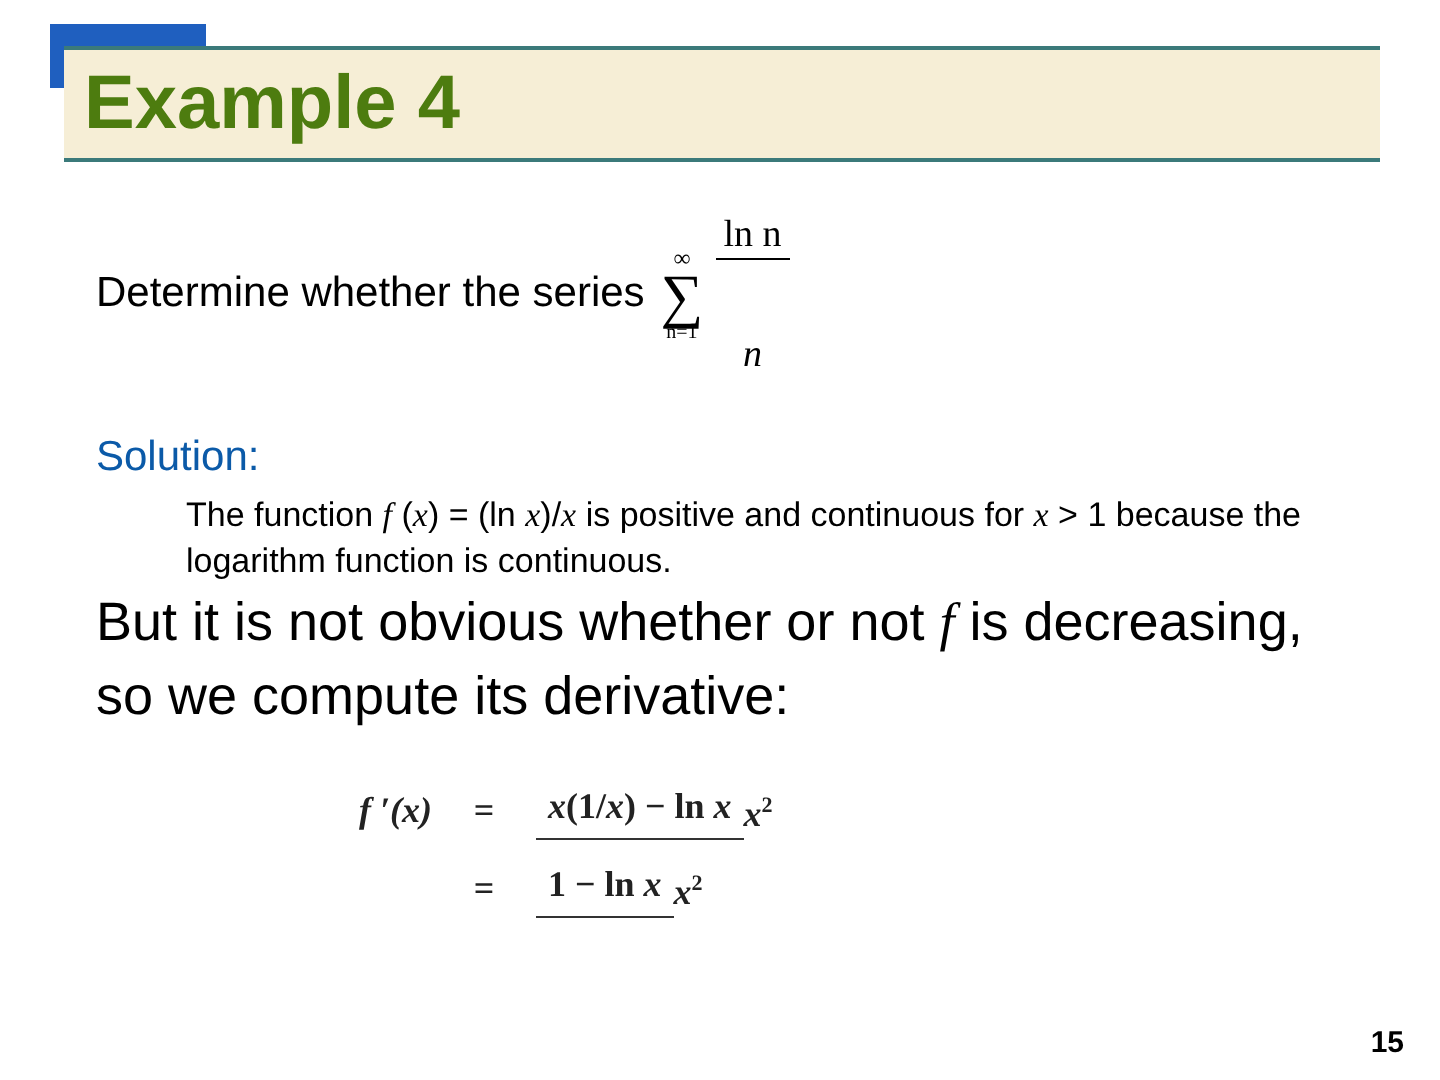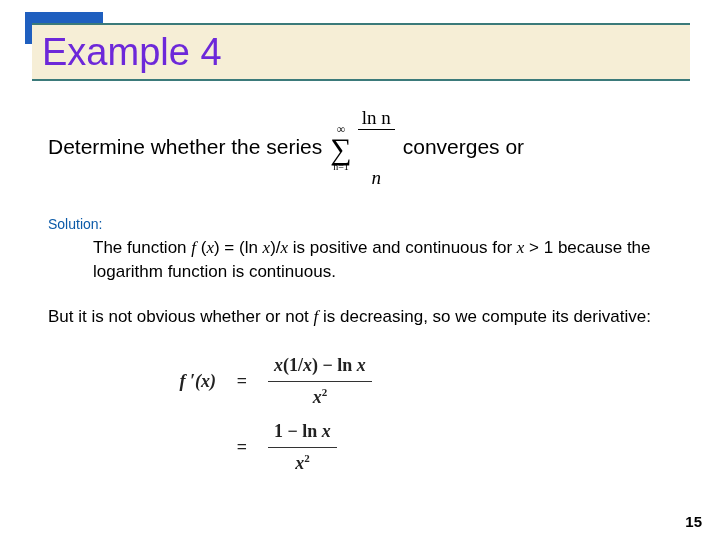--- a/index.html
+++ b/index.html
@@ -25,22 +25,22 @@
     background: #f6eed6;
     border-top: 2px solid #3b7a7a;
     border-bottom: 2px solid #3b7a7a;
     display: flex;
     align-items: center;
     padding-left: 10px;
     z-index: 3;
   }
   .titlebar h1 {
     font-size: 38px;
-    font-weight: 400;
-    color: #6d28d9;
+    font-weight: 700;
+    color: #4d7c0f;
   }
 
   .body {
     position: absolute;
     left: 48px;
     top: 108px;
     width: 610px;
     line-height: 1.38;
   }
   .p1 { font-size: 21px; }
@@ -56,40 +56,40 @@
   .sigma-wrap { display: flex; flex-direction: column; align-items: center; margin-right: 6px; }
   .sigma-wrap .top { font-size: 12px; line-height: 1; }
   .sigma-wrap .sigma { font-size: 30px; line-height: 0.9; }
   .sigma-wrap .bot { font-size: 10px; line-height: 1; }
   .frac { display: inline-flex; flex-direction: column; align-items: center; line-height: 1; gap: 36px; }
   .frac .num { padding: 0 4px 2px 4px; border-bottom: 1.4px solid #000; font-size: 19px; }
   .frac .den { padding-top: 2px; font-size: 19px; font-style: italic; }
 
   .gap { height: 28px; }
 
-  .solution-label { font-size: 14px; color: #0b5aa8; }
+  .solution-label { font-size: 21px; color: #0b5aa8; }
   .p2 { font-size: 17px; margin-top: 2px; margin-left: 45px; }
-  .p3 { font-size: 17px; margin-top: 22px; }
+  .p3 { font-size: 27px; }
 
   .ital { font-style: italic; font-family: "Times New Roman", Times, serif; }
 
   .deriv-block {
     margin-top: 24px;
     font-family: "Times New Roman", Times, serif;
     font-size: 18px;
     color: #222;
     display: flex;
     flex-direction: column;
     align-items: flex-start;
     margin-left: 110px;
   }
   .eqrow { display: flex; align-items: center; gap: 20px; font-weight: bold; }
   .eqrow .lhs { font-style: italic; min-width: 58px; text-align: right; }
   .eqrow .eq { width: 12px; text-align: center; }
-  .bigfrac { display: inline-flex; flex-direction: column; align-items: center; }
+  .bigfrac { display: inline-flex; flex-direction: row; align-items: center; }
   .bigfrac .n { padding: 0 6px 3px 6px; border-bottom: 1.2px solid #333; }
   .bigfrac .d { padding-top: 3px; font-style: italic; }
   .sup { font-size: 11px; vertical-align: super; font-style: normal; }
 
   .pagenum {
     position: absolute;
     right: 18px;
     bottom: 10px;
     font-size: 15px;
     font-weight: bold;
@@ -116,21 +116,20 @@
           <span class="sigma-wrap">
             <span class="top">∞</span>
             <span class="sigma">∑</span>
             <span class="bot">n=1</span>
           </span>
           <span class="frac">
             <span class="num"><span>ln n</span></span>
             <span class="den">n</span>
           </span>
         </span>
-        <span>converges or</span>
       </div>
     </div>
 
     <div class="gap"></div>
 
     <div class="solution-label">Solution:</div>
 
     <div class="p2">
       The function <span class="ital">f</span> (<span class="ital">x</span>) = (ln <span class="ital">x</span>)/<span class="ital">x</span> is positive and continuous for <span class="ital">x</span> &gt; 1 because the logarithm function is continuous.
     </div>

